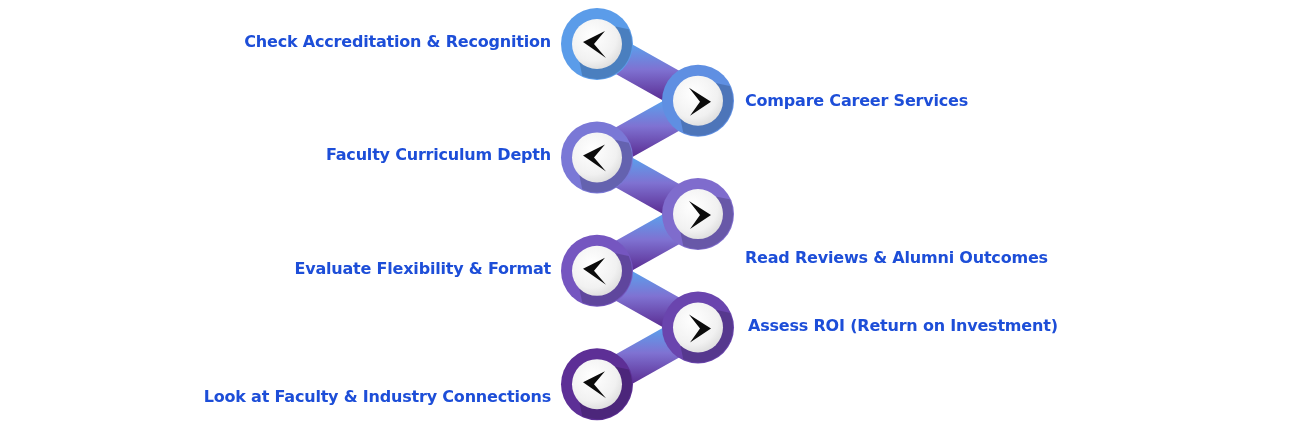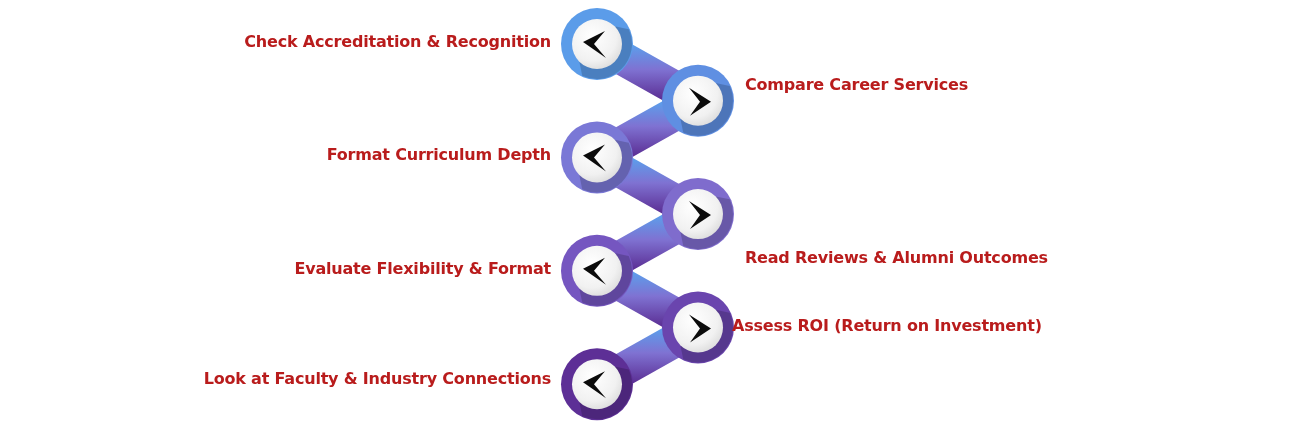--- a/index.html
+++ b/index.html
@@ -1,19 +1,19 @@
 <!DOCTYPE html>
 <html><head>
 <meta charset="utf-8">
 <style>
   html, body { margin: 0; padding: 0; background: #ffffff; }
   body { width: 1296px; height: 433px; position: relative; overflow: hidden;
          font-family: "DejaVu Sans", "Liberation Sans", sans-serif; }
   #chain { position: absolute; left: 0; top: 0; }
-  .label { position: absolute; font-weight: bold; font-size: 16px; color: #b91c1c;
+  .label { position: absolute; font-weight: bold; font-size: 16px; color: #1d4ed8;
            white-space: nowrap; line-height: 20px; letter-spacing: -0.2px; }
   .label.left { text-align: right; }
   .label.right { text-align: left; }
 </style>
 </head>
 <body>
 
 <svg id="chain" width="1296" height="433" viewBox="0 0 1296 433">
   <defs>
     <linearGradient id="chainGrad" x1="0" y1="0" x2="0" y2="1">
@@ -88,19 +88,19 @@
         <circle cx="597" cy="384.20000000000005" r="36" fill="#5d2f96"></circle>
         <path d="M614.6776695296637,366.5223304703364 L628.7345763077607,369.43799923564177 A35,35 0 0 1 582.2379992356417,415.9345763077607 L579.3223304703363,401.87766952966376 Z" fill="rgba(0,0,0,0.18)"></path>
         <circle cx="597" cy="384.20000000000005" r="25" fill="url(#innerGrad)"></circle>
         <path d="M583,382.20000000000005 L605,371.20000000000005 L594,384.20000000000005 L606,398.20000000000005 Z" fill="#0b0b0b"></path>
       </g>
     </g>
 </svg>
 
 <div id="labels">
     <div class="label left" style="top: 32px; right: 745px;">Check Accreditation &amp; Recognition</div>
-    <div class="label right" style="top: 75px; left: 745px;">Compare Career Services</div>
-    <div class="label left" style="top: 145.4px; right: 745px;">Format Curriculum Depth</div>
+    <div class="label right" style="top: 91px; left: 745px;">Compare Career Services</div>
+    <div class="label left" style="top: 145.4px; right: 745px;">Faculty Curriculum Depth</div>
     <div class="label right" style="top: 202.1px; left: 745px; margin-top: 46px;">Read Reviews &amp; Alumni Outcomes</div>
     <div class="label left" style="top: 258.8px; right: 745px; text-align: center;">Evaluate Flexibility &amp; Format</div>
-    <div class="label right" style="top: 315.5px; left: 732px;">Assess ROI (Return on Investment)</div>
-    <div class="label left" style="top: 369px; right: 745px;">Look at Faculty &amp; Industry Connections</div>
+    <div class="label right" style="top: 315.5px; left: 748px;">Assess ROI (Return on Investment)</div>
+    <div class="label left" style="top: 387px; right: 745px;">Look at Faculty &amp; Industry Connections</div>
   </div>
 
 </body></html>

